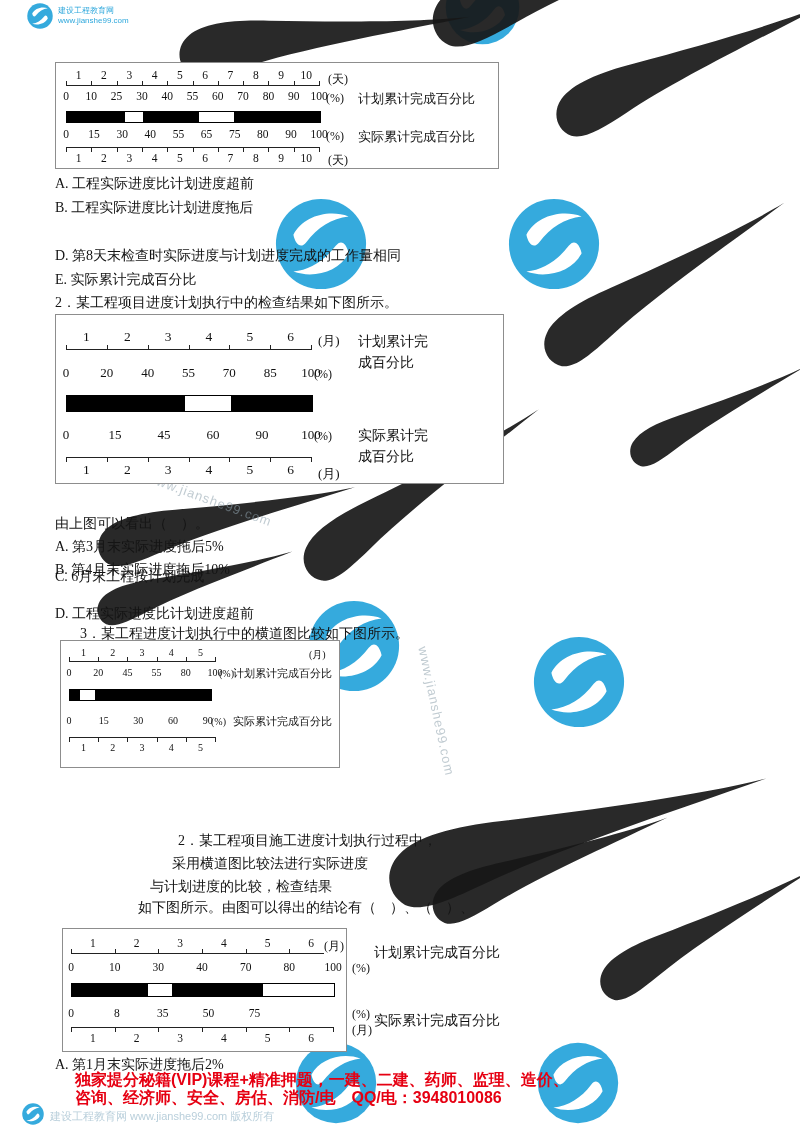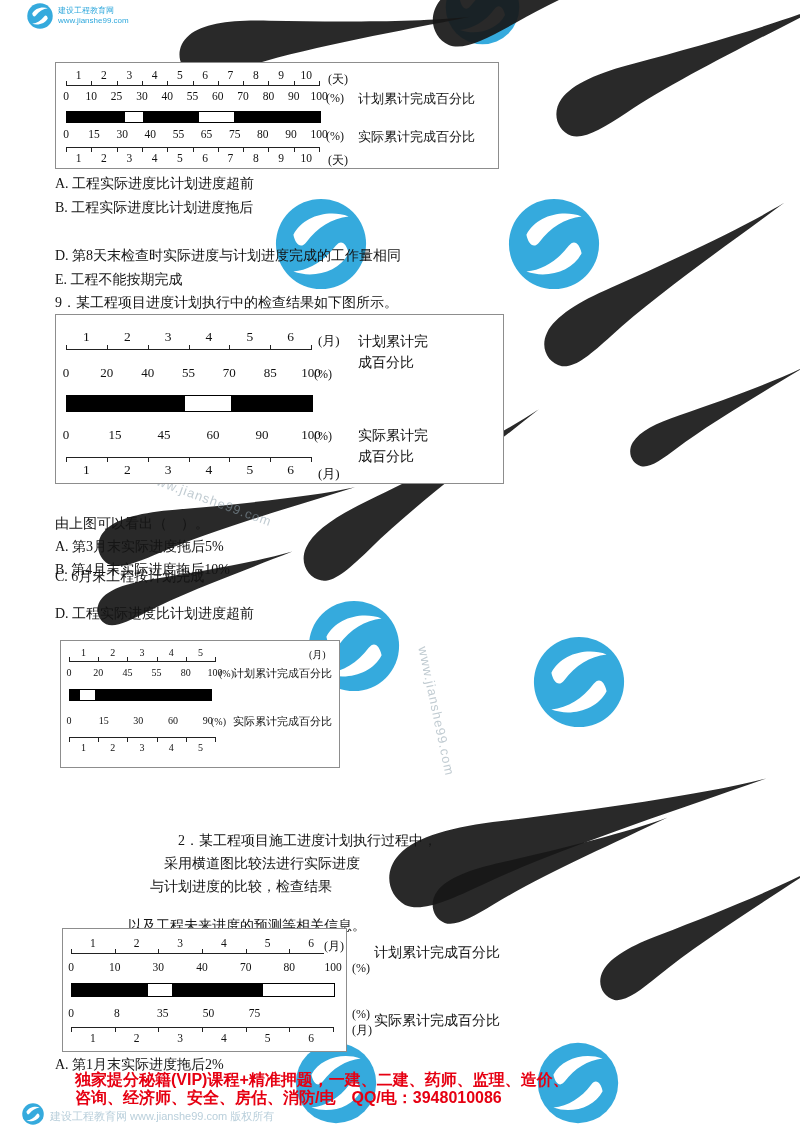--- a/index.html
+++ b/index.html
@@ -205,22 +205,22 @@
         <i class="tk" style="left: 80%;"></i>
         <i class="tk" style="left: 90%;"></i>
         <i class="tk" style="left: 100%;"></i>
       </div>
     <span class="unit" style="left:272px;top:89px;font-size:12px">(天)</span>
   </div>
 
   <div class="txt" style="left:55px;top:175px">A. 工程实际进度比计划进度超前</div>
   <div class="txt" style="left:55px;top:199px">B. 工程实际进度比计划进度拖后</div>
   <div class="txt" style="left:55px;top:247px">D. 第8天末检查时实际进度与计划进度完成的工作量相同</div>
-  <div class="txt" style="left:55px;top:271px">E. 工程不能按期完成</div>
-  <div class="txt" style="left:55px;top:294px">9．某工程项目进度计划执行中的检查结果如下图所示。</div>
+  <div class="txt" style="left:55px;top:271px">E. 实际累计完成百分比</div>
+  <div class="txt" style="left:55px;top:294px">2．某工程项目进度计划执行中的检查结果如下图所示。</div>
 
   <div class="chart-box" style="left:55px;top:314px;width:447px;height:168px">
     <div class="ruler line-below" style="left:10px;top:14px;width:245px;height:20px;font-size:13.5px">
         <span class="num" style="left: 8.33333%;">1</span>
         <span class="num" style="left: 25%;">2</span>
         <span class="num" style="left: 41.6667%;">3</span>
         <span class="num" style="left: 58.3333%;">4</span>
         <span class="num" style="left: 75%;">5</span>
         <span class="num" style="left: 91.6667%;">6</span>
         <i class="tk" style="left: 0%;"></i>
@@ -278,20 +278,21 @@
         <i class="tk" style="left: 100%;"></i>
       </div>
     <span class="unit" style="left:262px;top:150px;font-size:13px">(月)</span>
   </div>
 
   <div class="txt" style="left:55px;top:515px">由上图可以看出（　）。</div>
   <div class="txt" style="left:55px;top:538px">A. 第3月末实际进度拖后5%</div>
   <div class="txt" style="left:55px;top:561px">B. 第4月末实际进度拖后10%</div>
   <div class="txt" style="left:55px;top:568px">C. 6月末工程按计划完成</div>
   <div class="txt" style="left:55px;top:605px">D. 工程实际进度比计划进度超前</div>
+  <div class="txt" style="left:80px;top:625px">3．某工程进度计划执行中的横道图比较如下图所示。</div>
 
   <div class="chart-box" style="left:60px;top:640px;width:278px;height:126px">
     <div class="ruler line-below" style="left:8px;top:6px;width:146px;height:14px;font-size:10px">
         <span class="num" style="left: 10%;">1</span>
         <span class="num" style="left: 30%;">2</span>
         <span class="num" style="left: 50%;">3</span>
         <span class="num" style="left: 70%;">4</span>
         <span class="num" style="left: 90%;">5</span>
         <i class="tk" style="left: 0%;"></i>
         <i class="tk" style="left: 20%;"></i>
@@ -338,23 +339,23 @@
         <i class="tk" style="left: 0%;"></i>
         <i class="tk" style="left: 20%;"></i>
         <i class="tk" style="left: 40%;"></i>
         <i class="tk" style="left: 60%;"></i>
         <i class="tk" style="left: 80%;"></i>
         <i class="tk" style="left: 100%;"></i>
       </div>
   </div>
 
   <div class="txt" style="left:178px;top:832px">2．某工程项目施工进度计划执行过程中，</div>
-  <div class="txt" style="left:164px;top:855px">采用横道图比较法进行实际进度</div>
+  <div class="txt" style="left:172px;top:855px">采用横道图比较法进行实际进度</div>
   <div class="txt" style="left:150px;top:878px">与计划进度的比较，检查结果</div>
-  <div class="txt" style="left:128px;top:917px">以及工程未来进度的预测等相关信息。</div>
+  <div class="txt" style="left:138px;top:899px">如下图所示。由图可以得出的结论有（　）、（　）、</div>
 
   <div class="abs" style="left:62px;top:928px;width:420px;height:128px">
     <div class="chart-box" style="left:0;top:0;width:283px;height:122px">
       <div class="ruler line-below" style="left:8px;top:8px;width:262px;height:16px;font-size:11.5px">
           <span class="num" style="left: 8.33333%;">1</span>
           <span class="num" style="left: 25%;">2</span>
           <span class="num" style="left: 41.6667%;">3</span>
           <span class="num" style="left: 58.3333%;">4</span>
           <span class="num" style="left: 75%;">5</span>
           <span class="num" style="left: 91.6667%;">6</span>

